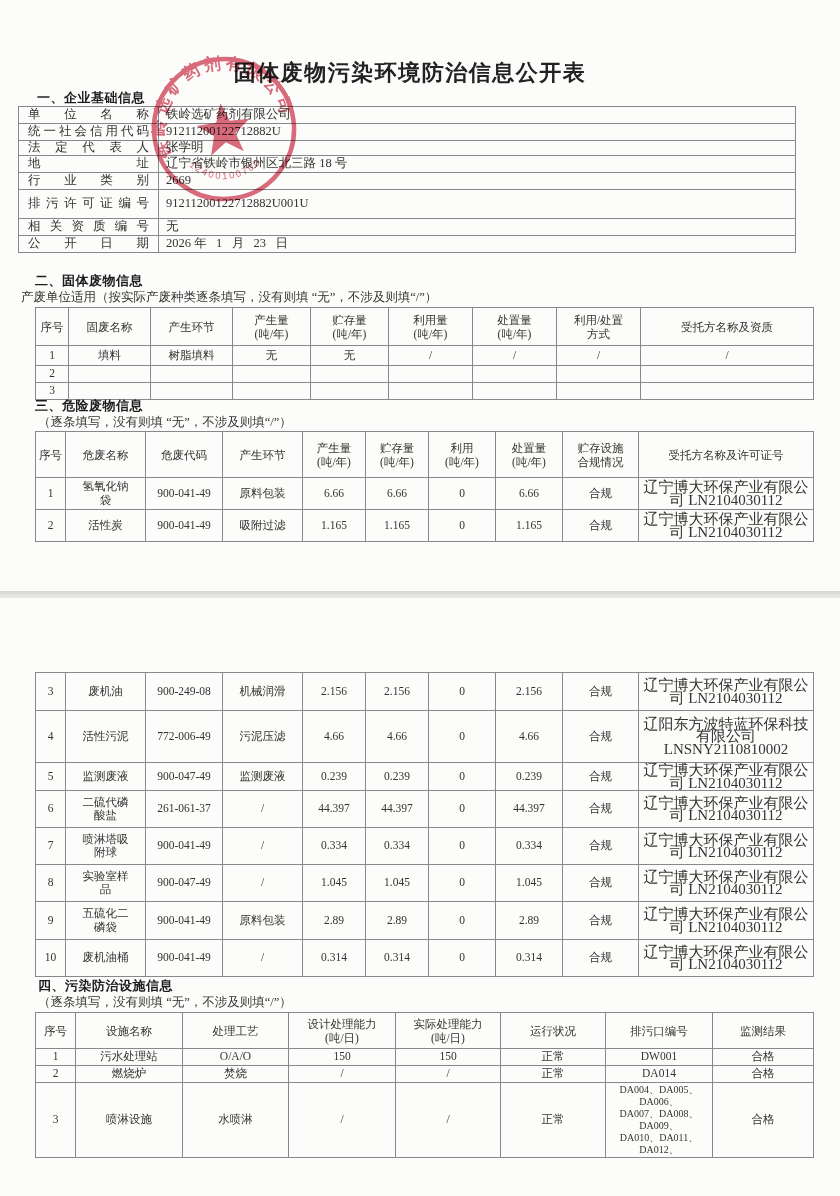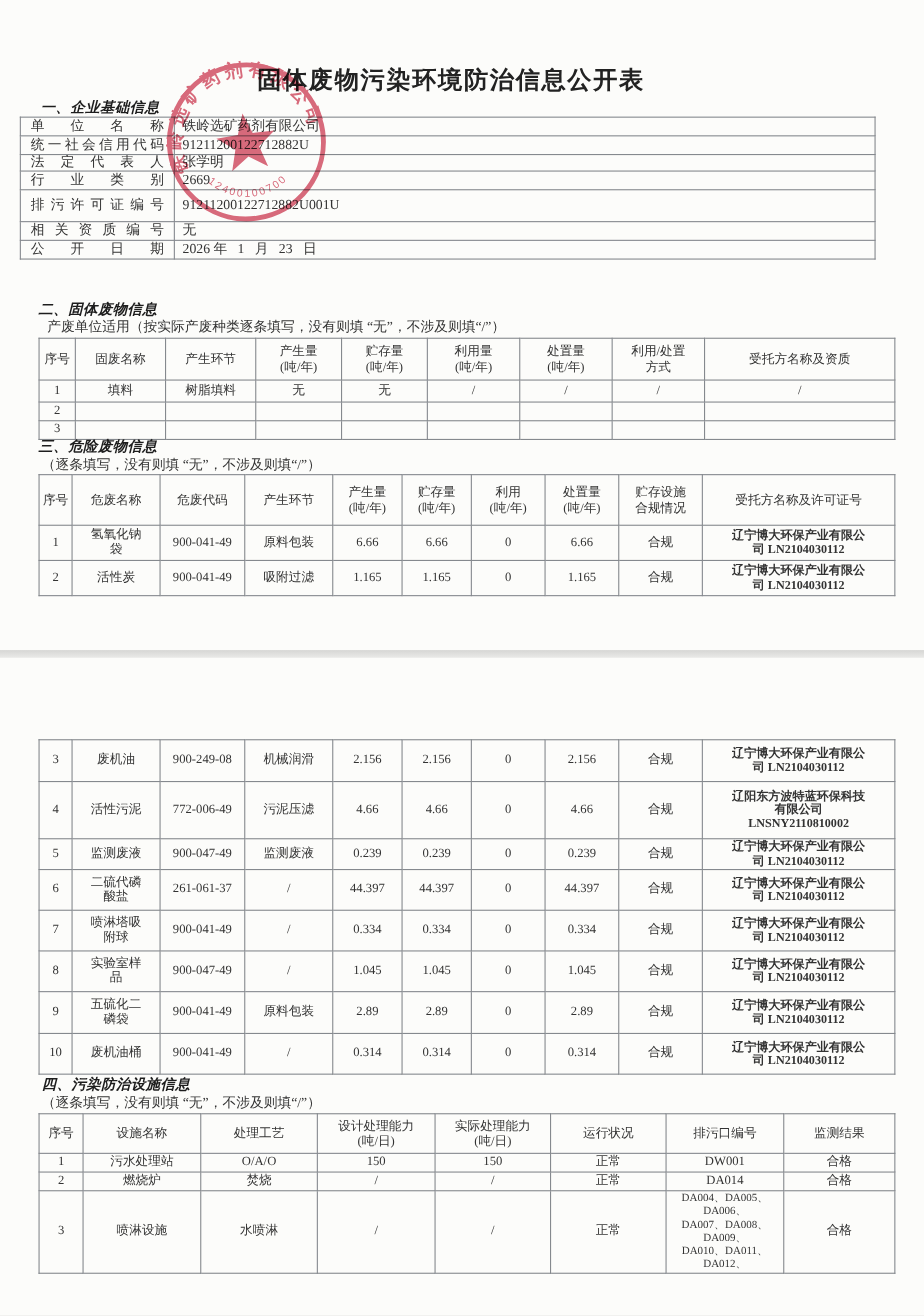--- a/index.html
+++ b/index.html
@@ -6,35 +6,35 @@
   #canvas{
     position:relative;width:840px;height:1196px;margin:0 auto;
     background:#fcfcfa;overflow:hidden;
     font-family:"Liberation Serif","DejaVu Serif",serif;color:#2e2e2e;
   }
   .page-gap{position:absolute;left:0;width:840px;height:7px;
     background:linear-gradient(to bottom,#d6d6d4,#eaeae8);}
   .doc-title{position:absolute;left:0;width:820px;text-align:center;
     font-size:22px;font-weight:bold;letter-spacing:1.5px;color:#222;}
   .sec-heading{position:absolute;font-family:"Liberation Sans","DejaVu Sans",sans-serif;
-    font-size:13px;font-weight:bold;color:#1d1d1d;letter-spacing:.5px;font-style:italic;}
+    font-size:13px;font-weight:bold;color:#1d1d1d;letter-spacing:.5px;}
   .note{position:absolute;font-size:12.5px;color:#333;}
   table.sheet{position:absolute;border-collapse:collapse;table-layout:fixed;
     background:transparent;}
   table.sheet td,table.sheet th{
     border:1px solid #85898e;font-weight:normal;text-align:center;
     vertical-align:middle;white-space:pre-line;font-size:11.5px;line-height:13.5px;
     padding:1px 2px;overflow:hidden;color:#333;}
   table.sheet th{font-size:11.5px;line-height:14px;}
   
   table.kv td{font-size:12.5px;text-align:left;white-space:pre;padding:0 7px;}
   table.kv td:first-child{white-space:normal;text-align:justify;text-align-last:justify;
     text-justify:inter-character;padding:0 9px;}
   
-  table.t3 tbody td:last-child{font-size:11px;line-height:12.5px;font-weight:bold;}
+  table.t3 tbody td:last-child{font-size:15px;line-height:12.5px;}
   
   table.t4 td.ml{font-size:10px;line-height:12px;}
   .seal{position:absolute;mix-blend-mode:multiply;opacity:.88;}
 </style>
 </head>
 <body>
 
 <div id="canvas">
 
   <div class="doc-title" style="top:58px">固体废物污染环境防治信息公开表</div>
@@ -53,40 +53,44 @@
         </tr>
         <tr style="height: 17px;">
           <td>统一社会信用代码</td>
           <td>91211200122712882U</td>
         </tr>
         <tr style="height: 14px;">
           <td>法定代表人</td>
           <td>张学明</td>
         </tr>
         <tr style="height: 17px;">
+          <td>地址</td>
+          <td>辽宁省铁岭市银州区北三路 18 号</td>
+        </tr>
+        <tr style="height: 17px;">
           <td>行业类别</td>
           <td>2669</td>
         </tr>
         <tr style="height: 29px;">
           <td>排污许可证编号</td>
           <td>91211200122712882U001U</td>
         </tr>
         <tr style="height: 17px;">
           <td>相关资质编号</td>
           <td>无</td>
         </tr>
         <tr style="height: 17px;">
           <td>公开日期</td>
           <td>2026 年   1   月   23   日</td>
         </tr>
       </tbody>
   </table>
 
   <div class="sec-heading" style="left:35px;top:272px">二、固体废物信息</div>
-  <div class="note" style="left:43px;top:289px">产废单位适用（按实际产废种类逐条填写，没有则填 “无”，不涉及则填“/”）</div>
+  <div class="note" style="left:21px;top:289px">产废单位适用（按实际产废种类逐条填写，没有则填 “无”，不涉及则填“/”）</div>
 
   <table class="sheet t2" style="left:35px;top:307px;width:778px">
     <colgroup>
       <col style="width:33px">
         <col style="width:82px">
         <col style="width:82px">
       <col style="width:78px">
         <col style="width:78px">
         <col style="width:84px">
       <col style="width:84px">

